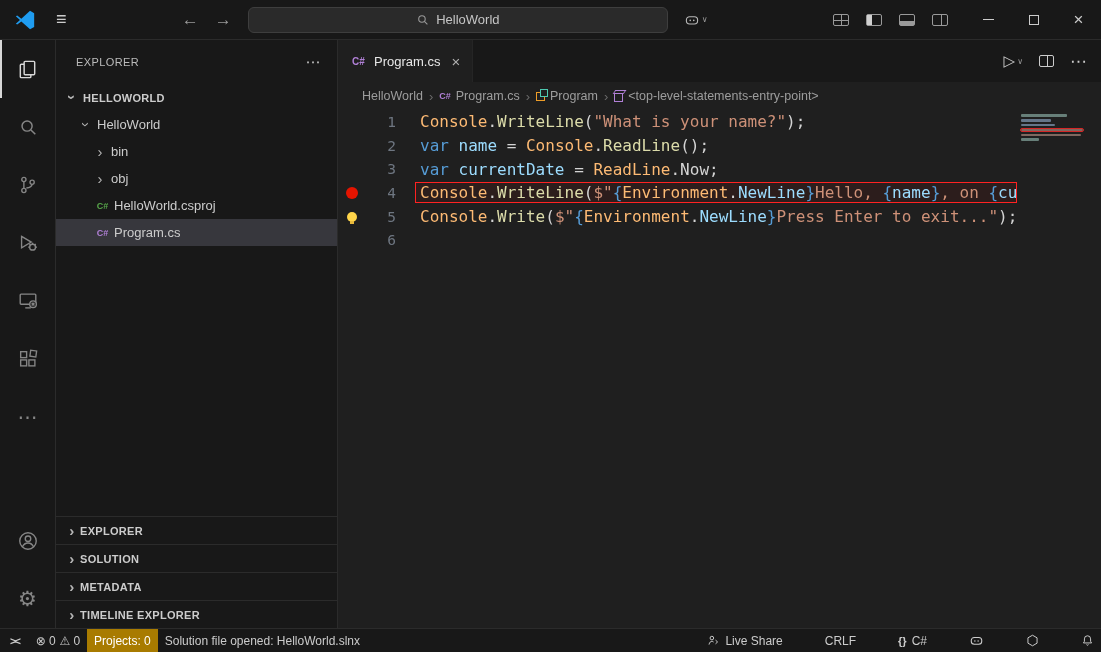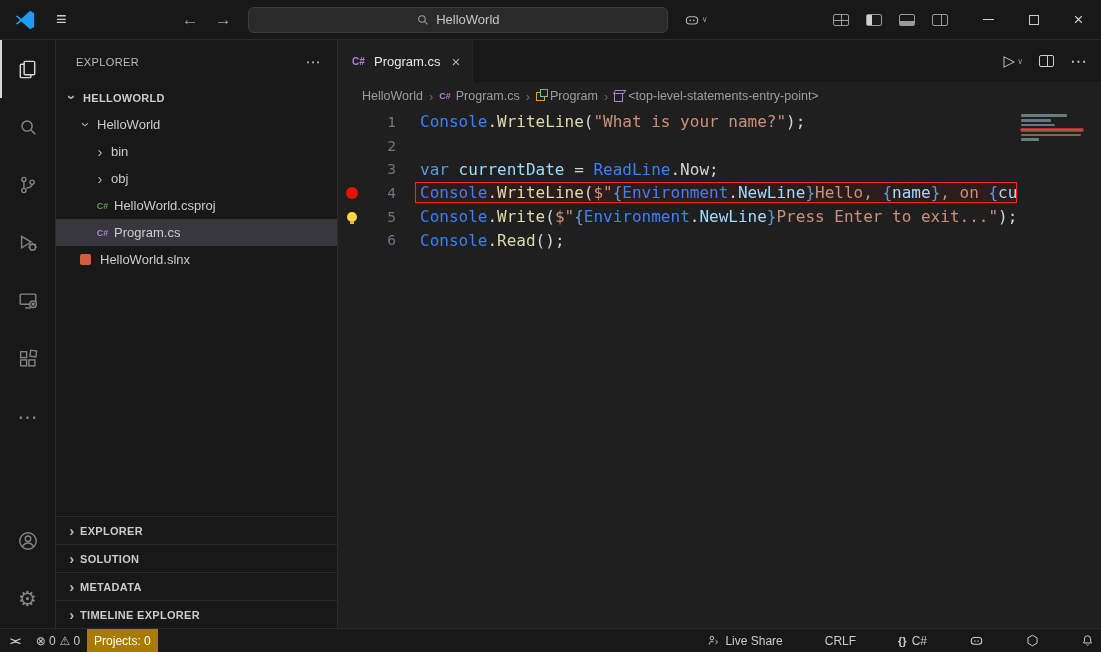--- a/index.html
+++ b/index.html
@@ -81,21 +81,21 @@
 
   .code-wrap { flex:1; position:relative; overflow:hidden; }
   .code-row { height:23.7px; display:flex; align-items:center; font-family:"DejaVu Sans Mono", monospace; }
   .glyph { width:28px; flex:none; display:flex; align-items:center; justify-content:center; }
   .bpdot { width:12px; height:12px; border-radius:50%; background:#e51400; }
   .bulb { position:relative; width:10px; height:10px; border-radius:50%; background:#ffd54a; }
   .bulb::after { content:""; position:absolute; left:3px; top:9px; width:4px; height:3px; background:#e8b93c; }
   .lnum { width:30px; flex:none; text-align:right; color:#6e7681; font-size:14.5px; }
   .line-code { margin-left:20px; padding-left:4px; width:600px; overflow:hidden; white-space:pre; font-size:16px; color:#d4d4d4; }
   .code-row.bp .line-code { outline:1px solid #ff2222; background:rgba(229,20,0,0.07); }
-  .t-type{color:#3b82f6} .t-method{color:#DCDCAA} .t-kw{color:#569CD6}
+  .t-type{color:#fdba74} .t-method{color:#DCDCAA} .t-kw{color:#569CD6}
   .t-var{color:#9CDCFE} .t-str{color:#CE9178} .t-punct{color:#D4D4D4} .t-interp{color:#569CD6}
 
   .minimap { position:absolute; top:2px; right:10px; width:74px; height:50px; }
   .mm-row { height:2.4px; margin:2.4px 0 2.4px 4px; border-radius:1px; opacity:.9; }
   .mm-red { outline:1px solid rgba(255,40,40,.9); }
 
   
   .statusbar { height:24px; background:#181818; border-top:1px solid #2b2b2b; display:flex; align-items:stretch; font-size:12px; color:#cccccc; flex:none; }
   .sb-item { display:flex; align-items:center; gap:5px; padding:0 7px; white-space:nowrap; }
   .sb-item.badge { background:#a87b00; color:#ffffff; }
@@ -235,24 +235,20 @@
             <span class="tw">›</span>
             <span class="tree-label">obj</span>
           </div>
           <div class="tree-row" style="padding-left: 38px;">
             <span class="fico fico-csproj">C#</span>
             <span class="tree-label">HelloWorld.csproj</span>
           </div>
           <div class="tree-row selected" style="padding-left: 38px;">
             <span class="fico fico-cs">C#</span>
             <span class="tree-label">Program.cs</span>
-          </div>
-          <div class="tree-row" style="padding-left: 24px;">
-            <span class="fico fico-slnx"></span>
-            <span class="tree-label">HelloWorld.slnx</span>
           </div>
         </div>
       <div class="sidebar-sections">
           <div class="side-section">
             <span class="tw">›</span>
             <span>EXPLORER</span>
           </div>
           <div class="side-section">
             <span class="tw">›</span>
             <span>SOLUTION</span>
@@ -308,20 +304,21 @@
       <div class="code-wrap">
         <div>
             <div class="code-row">
               <div class="glyph"></div>
               <div class="lnum">1</div>
               <div class="line-code"><span class="t-type">Console</span><span class="t-punct">.</span><span class="t-method">WriteLine</span><span class="t-punct">(</span><span class="t-str">"What is your name?"</span><span class="t-punct">);</span></div>
             </div>
             <div class="code-row">
               <div class="glyph"></div>
               <div class="lnum">2</div>
+              <div class="line-code"><span class="t-kw">var</span><span class="t-var"> name</span><span class="t-punct"> = </span><span class="t-type">Console</span><span class="t-punct">.</span><span class="t-method">ReadLine</span><span class="t-punct">();</span></div>
             </div>
             <div class="code-row">
               <div class="glyph"></div>
               <div class="lnum">3</div>
               <div class="line-code"><span class="t-kw">var</span><span class="t-var"> currentDate</span><span class="t-punct"> = </span><span class="t-type">ReadLine</span><span class="t-punct">.</span><span class="t-punct">Now</span><span class="t-punct">;</span></div>
             </div>
             <div class="code-row bp">
               <div class="glyph">
                 <span class="bpdot"></span>
               </div>
@@ -331,21 +328,20 @@
             <div class="code-row">
               <div class="glyph">
                 <span class="bulb"></span>
               </div>
               <div class="lnum">5</div>
               <div class="line-code"><span class="t-type">Console</span><span class="t-punct">.</span><span class="t-method">Write</span><span class="t-punct">(</span><span class="t-str">$"</span><span class="t-interp">{</span><span class="t-type">Environment</span><span class="t-punct">.</span><span class="t-var">NewLine</span><span class="t-interp">}</span><span class="t-str">Press Enter to exit..."</span><span class="t-punct">);</span></div>
             </div>
             <div class="code-row">
               <div class="glyph"></div>
               <div class="lnum">6</div>
-              <div class="line-code"><span class="t-type">Console</span><span class="t-punct">.</span><span class="t-method">Read</span><span class="t-punct">();</span></div>
             </div>
           </div>
         <div class="minimap">
           <div class="mm-row" style="width:46px;background:#6f8a83"></div>
           <div class="mm-row" style="width:30px;background:#6d7f95"></div>
           <div class="mm-row" style="width:34px;background:#6d7f95"></div>
           <div class="mm-row mm-red" style="width:62px;background:#8a6f66"></div>
           <div class="mm-row" style="width:60px;background:#8a6f66"></div>
           <div class="mm-row" style="width:18px;background:#6f8a83"></div>
         </div>
@@ -359,20 +355,21 @@
       <span class="glyphnum">
         <span>⊗</span>
         <span>0</span>
       </span>
       <span class="glyphnum">
         <span>⚠</span>
         <span>0</span>
       </span>
     </div>
     <div class="sb-item badge">Projects: 0</div>
+    <div class="sb-item">Solution file opened: HelloWorld.slnx</div>
 
     <div class="sb-right">
       <div class="sb-item">
         <svg width="13" height="13" viewBox="0 0 16 16" fill="none" stroke="currentColor" stroke-width="1.2">
           <circle cx="6" cy="5" r="2.2"></circle>
             <path d="M2.5 13c.6-2.8 2-4 3.5-4 .8 0 1.5.3 2.1.9"></path>
             <path d="M10.5 7.5 13 9.8l-2.5 2.3"></path>
         </svg>
         <span>Live Share</span>
       </div>

